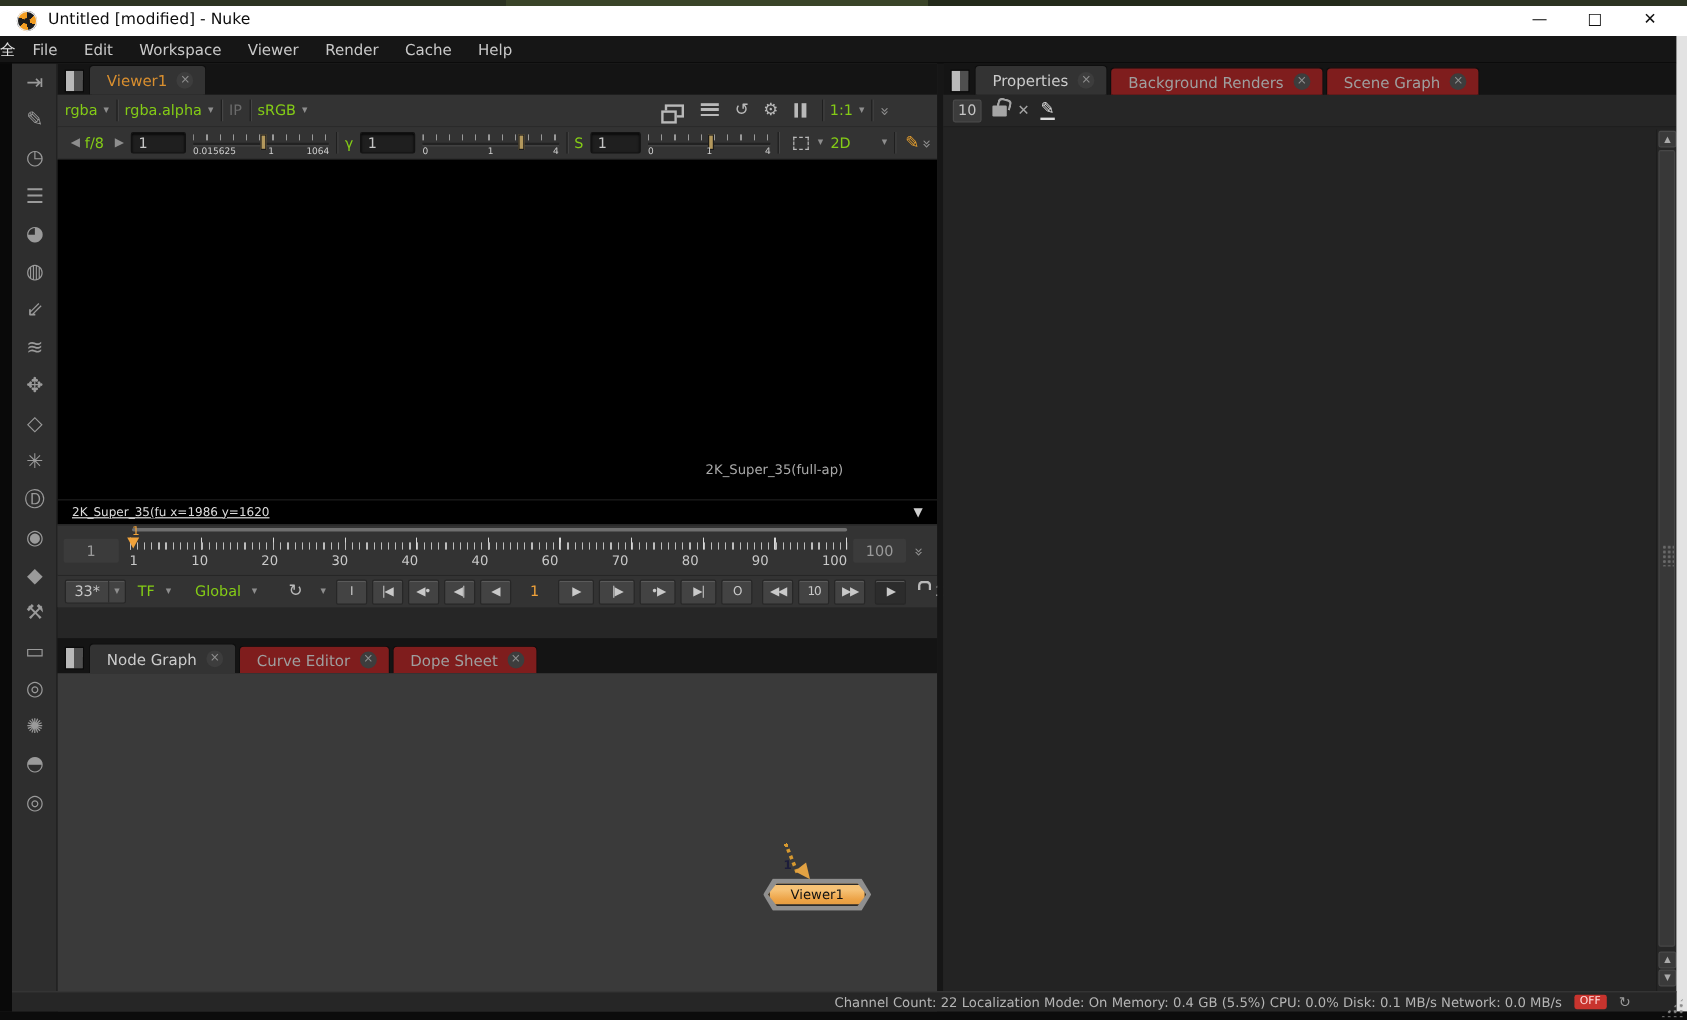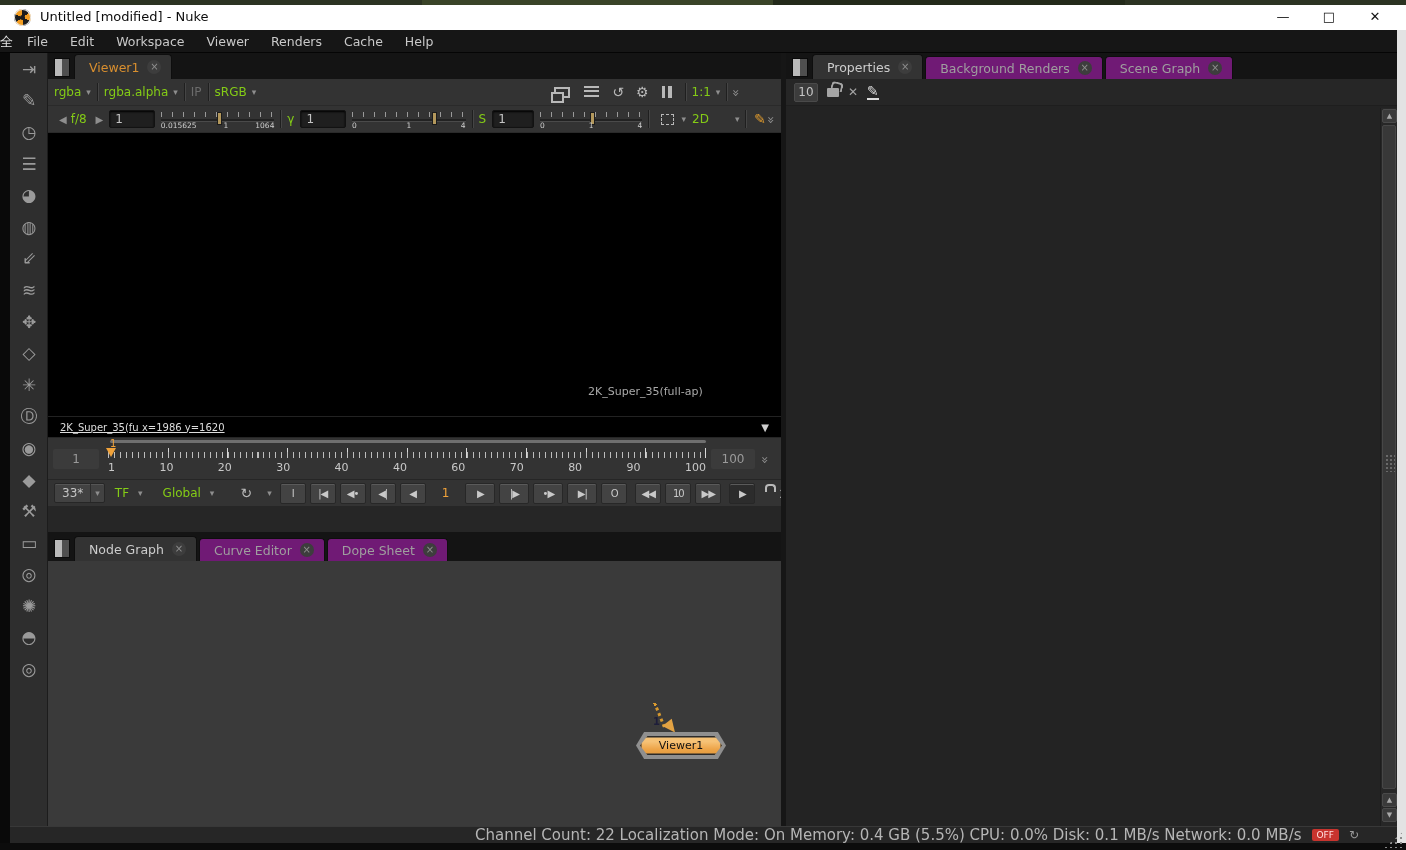--- a/index.html
+++ b/index.html
@@ -30,21 +30,21 @@
   #left-sliver { left:0; top:53px; width:10px; height:790px; background:#090909; }
   #side-toolbar { left:10px; top:53px; width:38px; height:790px; background:#2e2e2e; border-right:1px solid #1c1c1c; }
   .tool-icon { width:38px; height:31.6px; display:flex; align-items:center; justify-content:center;
     color:#9a9a9a; font-size:17px; }
 
   
   .tabbar { background:#141414; display:flex; align-items:flex-end; }
   .pane-menu { width:16px; height:19px; margin:3px 4px 0 6px; border:1px solid #0a0a0a;
     background:linear-gradient(90deg,#b9b9b9 0 50%,#4f4f4f 50%),linear-gradient(180deg,#cfcfcf 0 45%,#7c7c7c 45%); align-self:center; }
   .tab { height:23px; display:flex; align-items:center; gap:8px; padding:0 10px 0 14px; font-size:12.5px;
-    background:#701a75; color:#9f9f9f; border:1px solid #0e0e0e; border-bottom:none; border-radius:4px 4px 0 0; margin-right:2px; }
+    background:#7f1d1d; color:#9f9f9f; border:1px solid #0e0e0e; border-bottom:none; border-radius:4px 4px 0 0; margin-right:2px; }
   .tab.active { background:#333333; color:#cccccc; height:25px; }
   .tab.active.orange { color:#d98f2f; }
   .tabx { width:14px; height:14px; border-radius:50%; background:#3d3d3d; color:#8e8e8e; font-size:10px;
     line-height:14px; text-align:center; }
 
   .dd-arrow { color:#8e8e8e; font-size:9px; margin-left:5px; }
   .vsep { width:1px; height:18px; background:#1f1f1f; box-shadow:1px 0 0 #454545; margin:0 6px; }
   .field { background:#1f1f1f; border:1px solid #121212; box-shadow:inset 0 1px 2px #000;
     color:#c5c5c5; font-size:12px; display:flex; align-items:center; padding:0 5px; border-radius:2px; }
 
@@ -144,21 +144,21 @@
     border:1px solid #474747; border-radius:2px; }
   #vthumb-grip { position:absolute; left:2px; top:328px; width:10px; height:18px;
     background:radial-gradient(circle at 2px 2px,#6a6a6a 1px,transparent 1.4px);
     background-size:4px 4px; }
   #vscroll-bottom { position:absolute; left:0px; top:684px; width:17px; }
   #right-sliver { left:1397px; top:30px; width:9px; height:813px; background:#e3e3e3; }
 
   
   #statusbar { left:10px; top:826px; width:1387px; height:17px; background:#262626; border-top:1px solid #383838;
     display:flex; align-items:center; justify-content:flex-end; padding-right:38px; gap:10px; }
-  #status-text { color:#b5b5b5; font-size:15px; }
+  #status-text { color:#b5b5b5; font-size:11px; }
   #off-badge { background:#c8342e; color:#ffdede; font-size:9px; font-weight:normal; padding:1px 5px; border-radius:2px; }
   #status-refresh { color:#9a9a9a; font-size:12px; }
   #bottom-strip { left:0; top:843px; width:1406px; height:7px; background:#0c0c0c; }
   #corner-grip { left:1384px; top:831px; width:20px; height:17px; z-index:5;
     background:radial-gradient(circle at 2px 2px,#8a8a8a 1px,transparent 1.4px); background-size:5px 5px;
     clip-path:polygon(100% 0,100% 100%,0 100%); }
 </style>
 </head>
 <body>
 
@@ -174,21 +174,21 @@
     <div class="abs wbtn" id="btn-close">✕</div>
   </div>
 
   <div class="abs" id="menubar">
     <div class="abs" id="ime">全</div>
     <div class="abs menu-items">
       <div class="menu-item">File</div>
       <div class="menu-item">Edit</div>
       <div class="menu-item">Workspace</div>
       <div class="menu-item">Viewer</div>
-      <div class="menu-item">Renders</div>
+      <div class="menu-item">Render</div>
       <div class="menu-item">Cache</div>
       <div class="menu-item">Help</div>
     </div>
   </div>
 
   <div class="abs" id="left-sliver"></div>
 
   <div class="abs" id="side-toolbar">
     <div class="tool-icon">⇥</div>
     <div class="tool-icon">✎</div>

